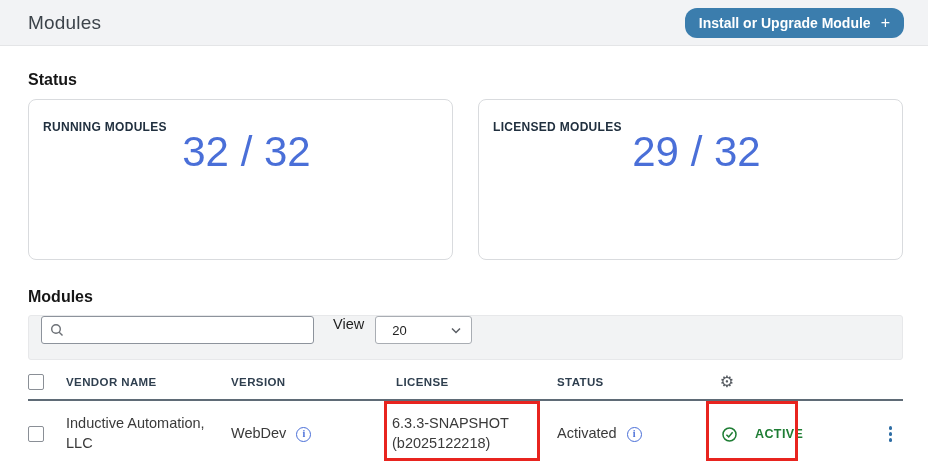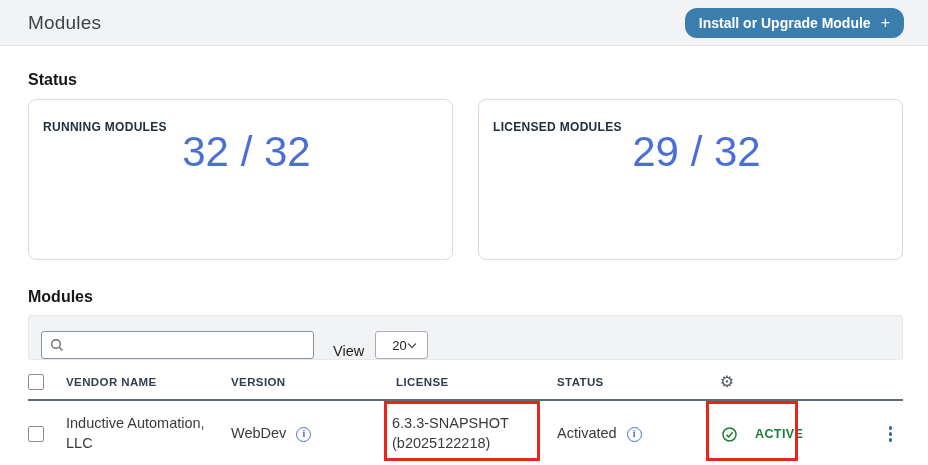--- a/index.html
+++ b/index.html
@@ -24,26 +24,26 @@
   .card{ width:425px; height:161px; background:#fff; border:1px solid #d9dbde; border-radius:8px;
     padding:20px 2px 14px 14px; display:flex; flex-direction:column; }
   .card-label{ font-size:12px; font-weight:700; color:#21303f; letter-spacing:.3px; }
   .card-value-wrap{ flex:1; display:flex; justify-content:center; }
   .card-value{ font-size:42px; color:#4a6fd8; font-weight:400; margin-top:-6px; }
 
   .heading-modules{ margin-top:28px; }
 
   
   .toolbar{ margin-top:9px; height:45px; background:#f2f3f4; border:1px solid #e7e8ea; border-radius:3px;
-    display:flex; align-items:flex-end; padding:0 12px; }
+    display:flex; align-items:flex-start; padding:0 12px; }
   .searchbox{ width:273px; height:28px; background:#fff; border:1px solid #8d939c; border-radius:3px;
     display:flex; align-items:center; padding:0 8px; gap:6px; }
   .searchbox input{ border:none; outline:none; flex:1; font-size:13px; font-family:"Liberation Sans",sans-serif; background:transparent; }
   .view-label{ margin-left:19px; font-size:14.5px; color:#1d1d1d; }
-  .view-select{ margin-left:11px; width:53px; height:28px; background:#fff; border:1px solid #a9adb3; border-radius:3px;
+  .view-select{ margin-left:11px; width:97px; height:28px; background:#fff; border:1px solid #a9adb3; border-radius:3px;
     display:flex; align-items:center; justify-content:space-between; padding:0 10px 0 16px; cursor:pointer; }
   .view-select .val{ font-size:13px; color:#222; }
 
   
   .tbl{ margin-top:5px; }
   .tr{ display:flex; align-items:center; }
   .th-row{ height:36px; border-bottom:2px solid #5f6b76; }
   .td-row{ min-height:66px; align-items:center; }
   .c-check{ width:38px; }
   .c-vendor{ width:165px; padding-right:18px; }

